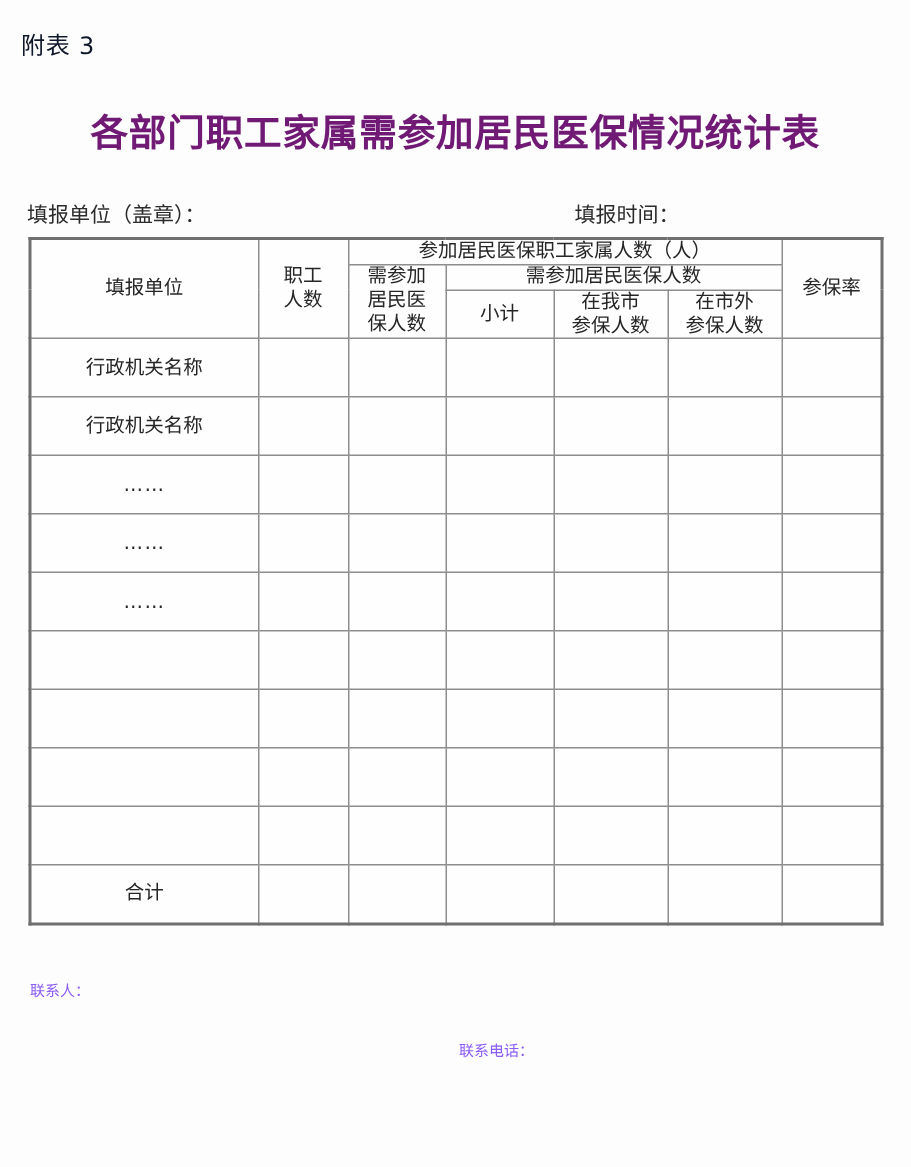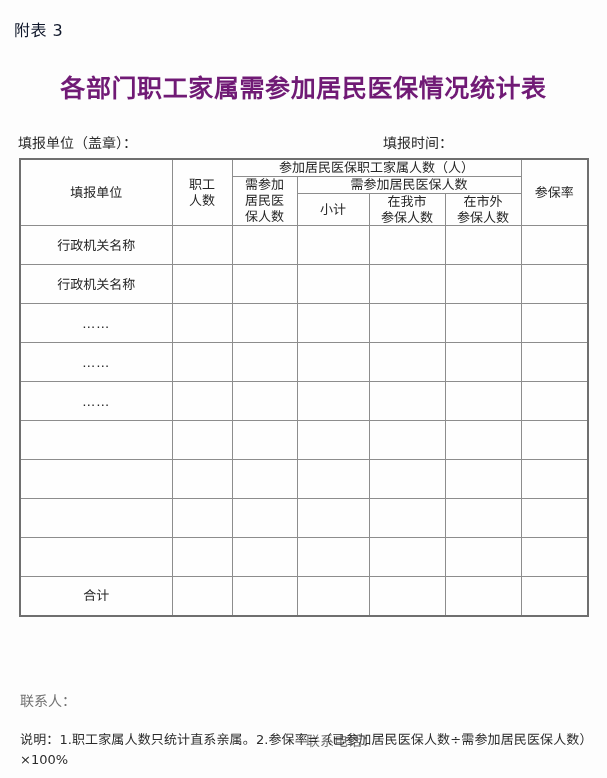--- a/index.html
+++ b/index.html
@@ -115,24 +115,24 @@
   td.total-label {
     font-size: 13.5px;
   }
   td.blank { }
 
   
   .contact-row {
     position: absolute;
     left: 20px;
     right: 18px;
-    top: 690px;
+    top: 652px;
     height: 20px;
-    font-size: 14px;
-    color: #737373;
+    font-size: 10px;
+    color: #8b5cf6;
   }
   .contact-person {
     position: absolute;
     left: 0;
     top: 0;
     white-space: nowrap;
   }
   .contact-phone {
     position: absolute;
     left: 286px;
@@ -299,15 +299,14 @@
           </tr>
         </tbody>
     </table>
   </div>
 
   <div class="contact-row">
     <span class="contact-person">联系人：</span>
     <span class="contact-phone">联系电话：</span>
   </div>
 
-  <div class="note">说明：1.职工家属人数只统计直系亲属。2.参保率=（已参加居民医保人数÷需参加居民医保人数）×100%</div>
 
 </div>
 
 </body></html>

